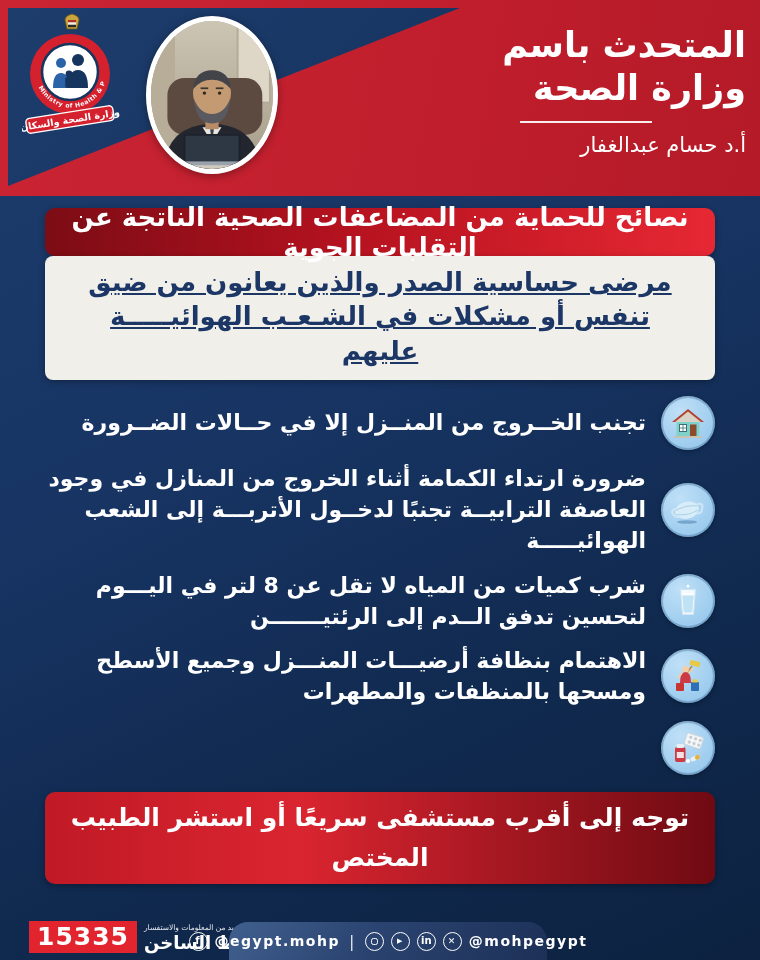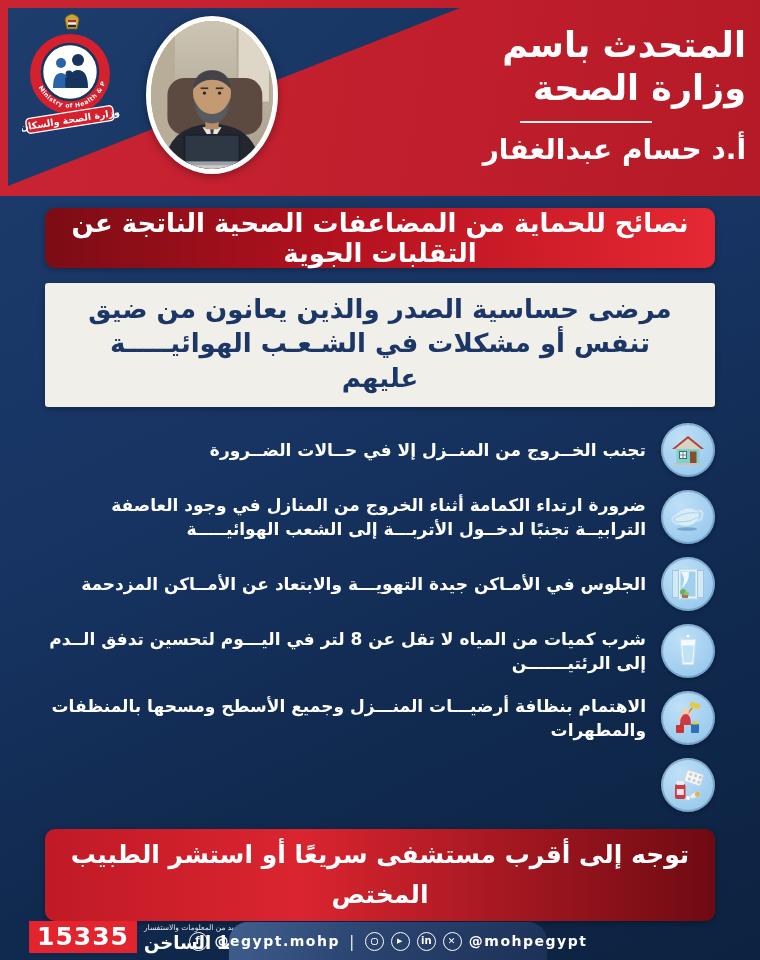--- a/index.html
+++ b/index.html
@@ -16,40 +16,40 @@
     clip-path:polygon(0 0,100% 0,0 100%); }
   .logo { position:absolute; top:12px; left:22px; width:100px; height:124px; }
   .logo svg { width:100%; height:100%; display:block; }
   .photo { position:absolute; top:16px; left:146px; width:132px; height:158px;
     border:5px solid #ffffff; border-radius:50%; overflow:hidden;
     box-shadow:0 2px 8px rgba(0,0,0,.35); background:#b9b09f; }
   .photo svg { width:100%; height:100%; display:block; }
   .hdr-text { position:absolute; top:24px; right:14px; width:320px; color:#fff; direction:rtl; }
   .hdr-title { font-size:35px; font-weight:bold; line-height:1.22; letter-spacing:0; }
   .hdr-divider { width:132px; height:2px; background:rgba(255,255,255,.92); margin:12px auto 10px; }
-  .hdr-name { font-size:28px; font-weight:bold; }
+  .hdr-name { font-size:21px; font-weight:normal; }
 
   
   main { position:absolute; top:196px; left:0; width:760px; padding:12px 45px 0; }
-  .banner-main { height:60px; border-radius:10px; direction:rtl;
+  .banner-main { height:48px; border-radius:10px; direction:rtl;
     background:linear-gradient(90deg,#7c0c15 0%,#b5121f 45%,#e62833 100%);
     display:flex; align-items:center; justify-content:center;
     color:#fff; font-size:26px; font-weight:bold; text-align:center;
     box-shadow:0 2px 6px rgba(0,0,0,.3); }
-  .banner-white { margin-top:15px; background:#f1efea; border-radius:3px; direction:rtl;
+  .banner-white { background:#f1efea; border-radius:8px; direction:rtl;
     padding:9px 26px 12px; color:#1c3766; font-size:26px; font-weight:bold;
-    text-align:center; line-height:1.32; box-shadow:0 2px 6px rgba(0,0,0,.3); }
+    text-align:center; line-height:1.32; box-shadow:0 2px 6px rgba(0,0,0,.3);text-decoration:underline; }
   .tips { margin-top:16px; display:flex; flex-direction:column; gap:13px; direction:rtl; }
   .tip { display:flex; align-items:center; gap:15px; }
   .tip-icon { flex:0 0 54px; width:54px; height:54px; border-radius:50%;
     background:radial-gradient(circle at 35% 28%, #bfe0f7, #8fc3ea);
     box-shadow:inset 0 0 0 2px rgba(25,70,120,.28), 0 1px 4px rgba(0,0,0,.35);
     display:flex; align-items:center; justify-content:center; }
   .tip-icon svg { width:36px; height:36px; display:block; }
-  .tip p { flex:1; color:#ffffff; font-size:17px; font-weight:bold;
+  .tip p { flex:1; color:#ffffff; font-size:22px; font-weight:bold;
     line-height:1.42; text-align:right; }
   .banner-alert { margin-top:17px; height:92px; border-radius:10px; direction:rtl;
     background:linear-gradient(90deg,#c01a26 0%,#da2530 38%,#6f0a12 100%);
     display:flex; flex-direction:column; align-items:center; justify-content:center;
     color:#fff; font-size:25px; font-weight:bold; line-height:1.6; text-align:center;
     box-shadow:0 2px 6px rgba(0,0,0,.3); }
 
   
   footer { position:absolute; left:1px; bottom:0; width:760px; height:48px; }
   .hotline { position:absolute; left:28px; bottom:7px; display:flex; align-items:flex-end; gap:7px; }
@@ -187,35 +187,20 @@
               <path d="M6 20 q11 4 22 0" stroke="#aacfe6" stroke-width="1" fill="none"></path>
               <path d="M28 14 q7 0 4 6 q-2 5 -7 3" fill="none" stroke="#cfe6f4" stroke-width="2"></path>
               <path d="M6 14 q-6 1 -3 6 q2 4 6 2" fill="none" stroke="#cfe6f4" stroke-width="2"></path>
             </g>
             <ellipse cx="17" cy="30" rx="10" ry="1.8" fill="#5f93bd" opacity="0.7"></ellipse>
           </svg>
         </span>
         <p>ضرورة ارتداء الكمامة أثناء الخروج من المنازل في وجود العاصفة الترابيــة تجنبًا لدخــول الأتربـــة إلى الشعب الهوائيـــــة</p>
       </div>
 
-      <div class="tip">
-        <span class="tip-icon">
-          <svg viewBox="0 0 36 36">
-            <rect x="8" y="3" width="20" height="30" fill="#e9f4fb" stroke="#b7d6e8" stroke-width="1.4"></rect>
-            <rect x="10.5" y="5.5" width="15" height="25" fill="#9fd0ee"></rect>
-            <rect x="2.5" y="4.5" width="6" height="27" fill="#d2e9f6" stroke="#9fc4dc" stroke-width="1"></rect>
-            <rect x="27.5" y="4.5" width="6" height="27" fill="#d2e9f6" stroke="#9fc4dc" stroke-width="1"></rect>
-            <path d="M11 6 q6 8 0 16 q8 -4 8 -16 z" fill="#ffffff" opacity="0.85"></path>
-            <circle cx="13" cy="26" r="3" fill="#6fae5e"></circle>
-            <circle cx="16.5" cy="28" r="2.4" fill="#8cc177"></circle>
-            <rect x="12" y="29" width="6" height="3" fill="#a7764b"></rect>
-          </svg>
-        </span>
-        <p>الجلوس في الأمـاكن جيدة التهويـــة والابتعاد عن الأمــاكن المزدحمة</p>
-      </div>
 
       <div class="tip">
         <span class="tip-icon">
           <svg viewBox="0 0 36 36">
             <circle cx="18" cy="3.2" r="1.4" fill="#ffffff"></circle>
             <path d="M10.5 6.5 h15 l-2 25 h-11 z" fill="#f2f9fd" stroke="#cfe4f0" stroke-width="1"></path>
             <path d="M12.3 12.5 h11.4 l-1.5 17 h-8.4 z" fill="#bfe2f5"></path>
             <rect x="12.5" y="10" width="11" height="1.6" fill="#ffffff" opacity="0.9"></rect>
           </svg>
         </span>

